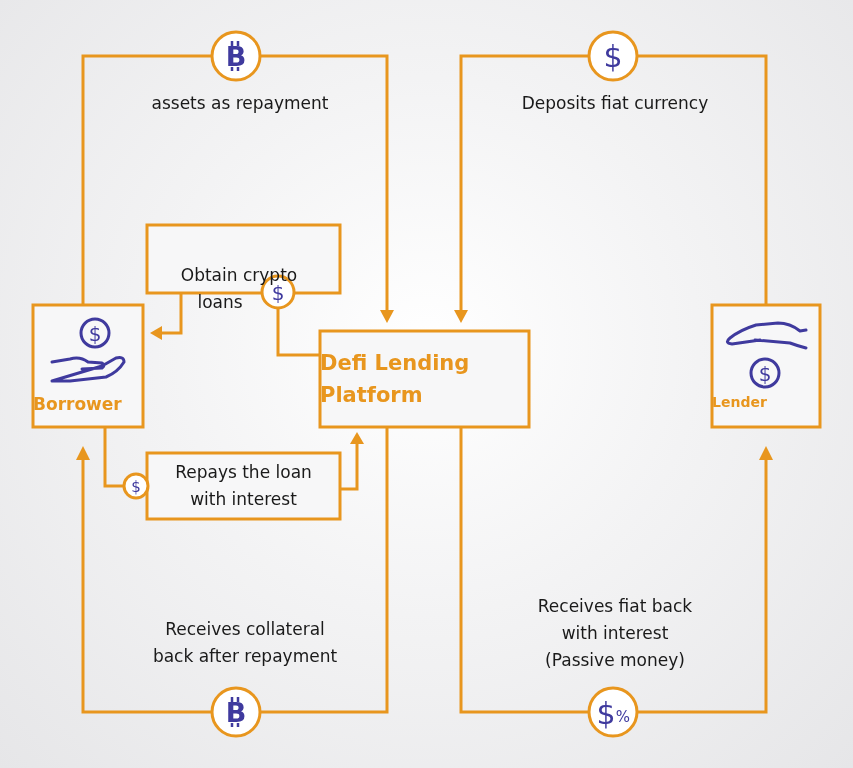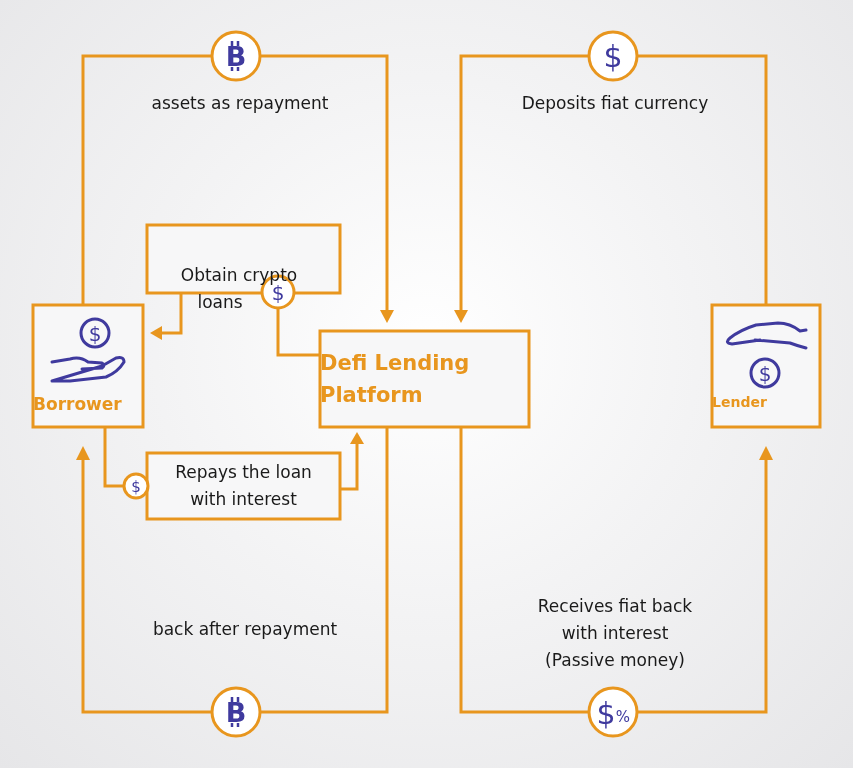--- a/index.html
+++ b/index.html
@@ -121,19 +121,20 @@
 </div>
 <div class="label" style="left:147px; top:220px; width:184px;margin-top:42px;">
   <div>Obtain crypto</div>
   <div style="margin-left:-38px;">loans</div>
 </div>
 <div class="label" style="left:147px; top:459px; width:193px;">
   <div>Repays the loan</div>
   <div>with interest</div>
 </div>
 <div class="label" style="left:130px; top:616px; width:230px;">
+  <div>Receives collateral</div>
   <div>back after repayment</div>
 </div>
 <div class="label" style="left:495px; top:593px; width:240px;">
   <div>Receives fiat back</div>
   <div>with interest</div>
   <div>(Passive money)</div>
 </div>
 
 </body></html>

